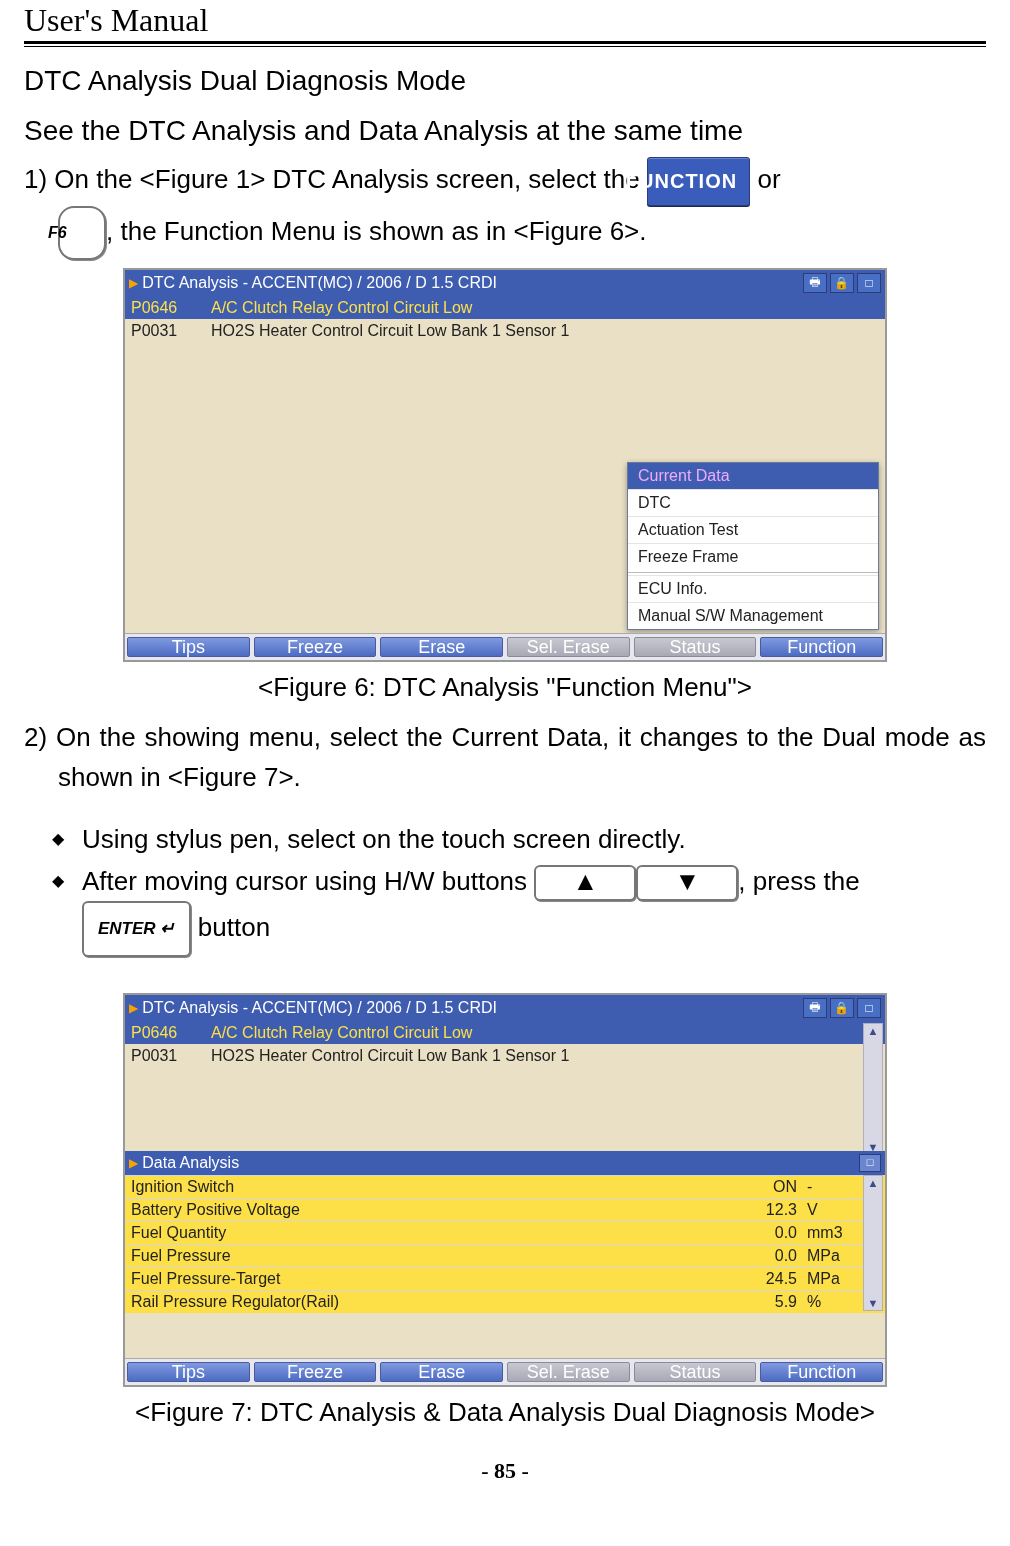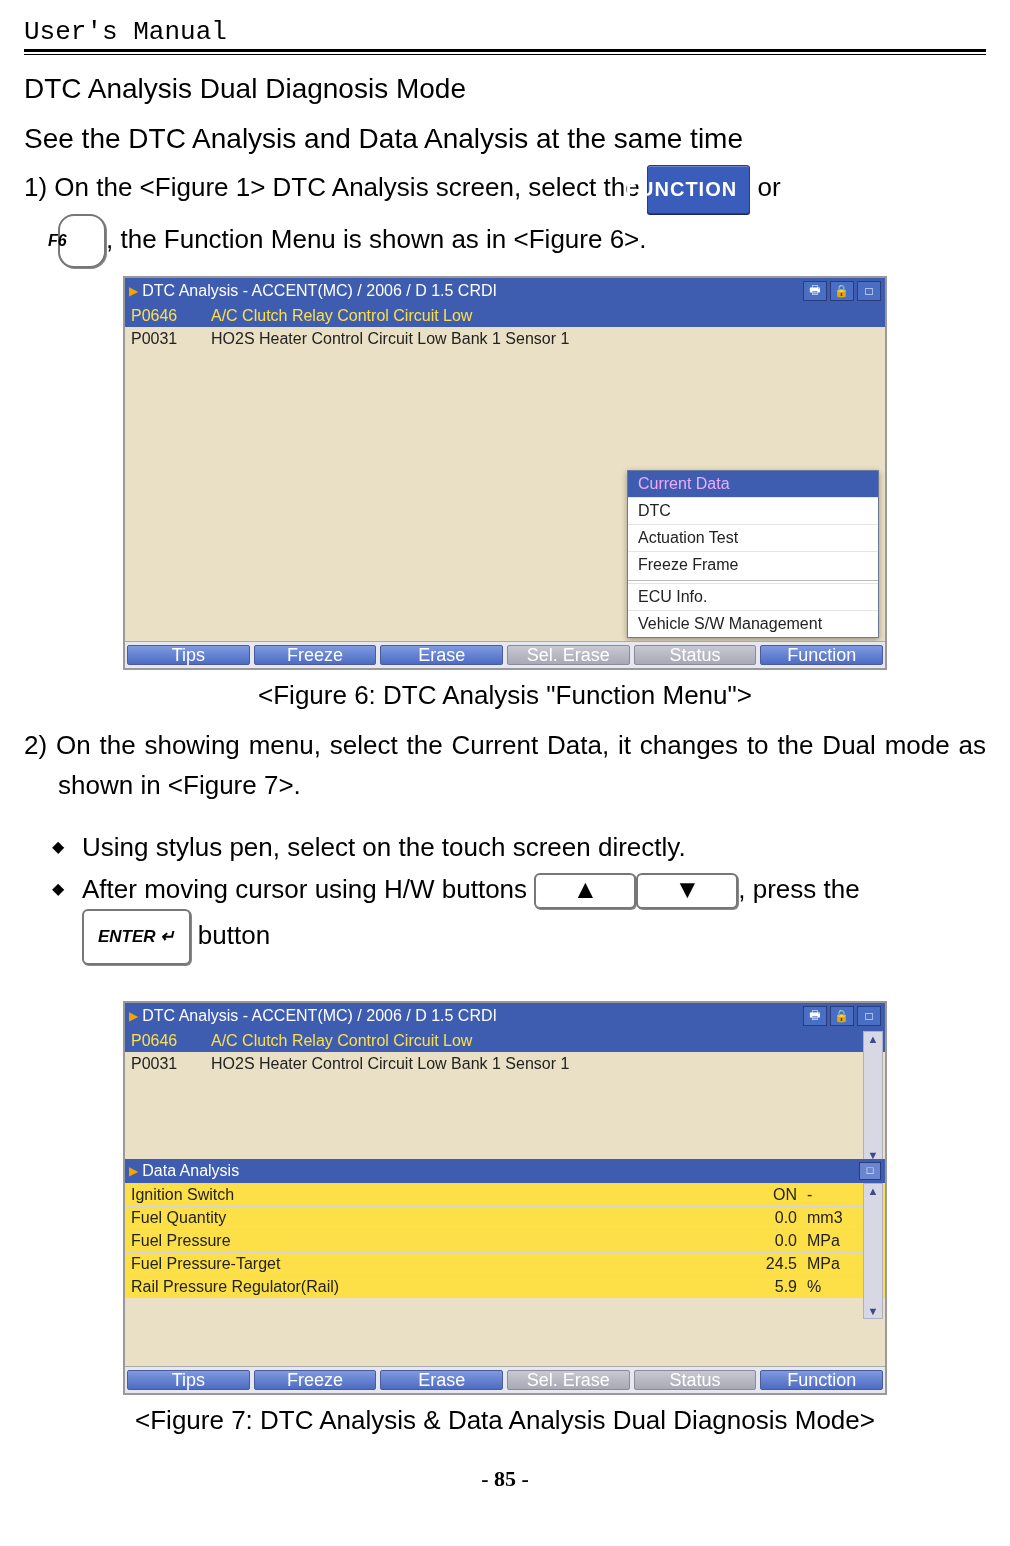--- a/index.html
+++ b/index.html
@@ -6,24 +6,23 @@
     margin: 0;
     font-family: "Times New Roman", serif;
     background: #fff;
     color: #000;
     width: 1010px;
   }
   .page {
     padding: 0 24px 20px 24px;
   }
   .running-head {
-    font-size: 26px;
-    padding-top: 17px;
+    font-size: 32px;
+    padding-top: 2px;
     padding-bottom: 2px;
-    font-family: Liberation Mono, monospace;
   }
   .rule-double {
     border-top: 3px solid #000;
     border-bottom: 1px solid #000;
     height: 2px;
     margin-bottom: 18px;
   }
   .sans {
     font-family: Arial, "Helvetica Neue", Helvetica, sans-serif;
   }
@@ -306,21 +305,21 @@
       <span>HO2S Heater Control Circuit Low Bank 1  Sensor 1</span>
     </div>
 
     <div class="popup">
       <div class="pitem sel">Current Data</div>
       <div class="pitem">DTC</div>
       <div class="pitem">Actuation Test</div>
       <div class="pitem">Freeze Frame</div>
       <hr>
       <div class="pitem">ECU Info.</div>
-      <div class="pitem">Vehicle S/W Management</div>
+      <div class="pitem">Manual S/W Management</div>
     </div>
 
     <div class="bottom-bar">
       <div class="bb">Tips</div>
       <div class="bb">Freeze</div>
       <div class="bb">Erase</div>
       <div class="bb dis">Sel. Erase</div>
       <div class="bb dis">Status</div>
       <div class="bb">Function</div>
     </div>
@@ -377,20 +376,25 @@
       <span>Data Analysis</span>
       <span class="expand">□</span>
     </div>
     <div class="data-rows scrollbar-area" style="padding-right:22px;">
       <div class="drow">
         <span class="label">Ignition Switch</span>
         <span class="val">ON</span>
         <span class="unit">-</span>
       </div>
       <div class="drow">
+        <span class="label">Battery Positive Voltage</span>
+        <span class="val">12.3</span>
+        <span class="unit">V</span>
+      </div>
+      <div class="drow">
         <span class="label">Fuel Quantity</span>
         <span class="val">0.0</span>
         <span class="unit">mm3</span>
       </div>
       <div class="drow">
         <span class="label">Fuel Pressure</span>
         <span class="val">0.0</span>
         <span class="unit">MPa</span>
       </div>
       <div class="drow">

